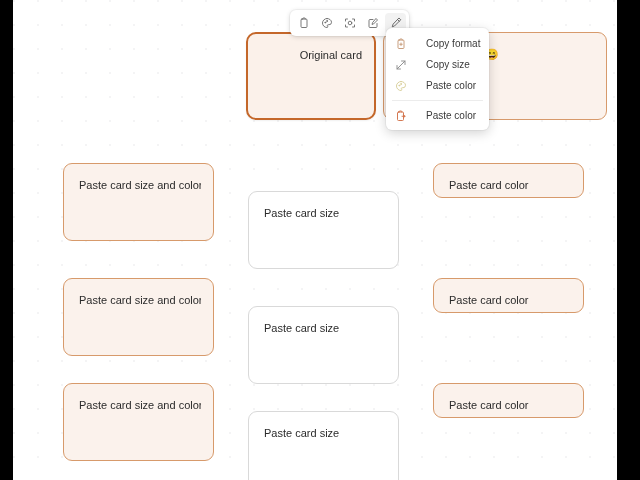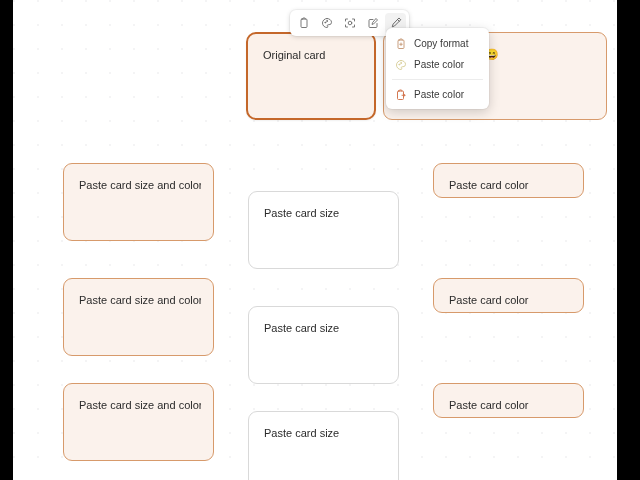--- a/index.html
+++ b/index.html
@@ -105,21 +105,21 @@
     border-radius: 6px;
     box-shadow: 0 3px 12px rgba(0,0,0,.18), 0 0 0 1px rgba(0,0,0,.04);
     padding: 5px 0 4px 0;
     z-index: 30;
   }
   .menu-item {
     display: flex;
     align-items: center;
     height: 21px;
     padding: 0 8px;
-    gap: 7px;
+    gap: 19px;
     cursor: pointer;
   }
   .menu-ico {
     width: 13px; height: 13px;
     display: flex; align-items: center; justify-content: center;
     flex: 0 0 13px;
   }
   .menu-label {
     font-size: 10px;
     color: #3a3a3a;
@@ -132,21 +132,21 @@
     margin: 4px 6px 4px 6px;
   }
 </style>
 </head>
 <body>
 
 <div id="screen">
 
   <div id="board">
 
-    <div class="card selected" style="left:233px; top:32px; width:130px; height:88px;">
+    <div class="card selected" style="left:233px; top:32px; width:130px; height:88px;text-align:right;">
       <div class="card-text">Original card</div>
     </div>
 
     <div class="card tinted" style="left:370px; top:32px; width:224px; height:88px;">
       <div class="card-text">Manual adjusting 😄</div>
     </div>
 
     <div class="card tinted" style="left:50px; top:163px; width:151px; height:78px;">
       <div class="card-text">Paste card size and color</div>
     </div>
@@ -233,20 +233,30 @@
         <span class="menu-ico">
           <svg width="12" height="12" viewBox="0 0 24 24" fill="none" stroke="#c69a78" stroke-width="1.9" stroke-linecap="round" stroke-linejoin="round">
             <rect x="6" y="4" width="12" height="17" rx="2"></rect>
             <path d="M9.5 4.2V3a1 1 0 0 1 1-1h3a1 1 0 0 1 1 1v1.2"></path>
             <path d="M12 10v5M9.5 12.5h5"></path>
           </svg>
         </span>
         <span class="menu-label">Copy format</span>
       </div>
 
+      <div class="menu-item">
+        <span class="menu-ico">
+          <svg width="12" height="12" viewBox="0 0 24 24" fill="none" stroke="#8d8d8d" stroke-width="1.9" stroke-linecap="round" stroke-linejoin="round">
+            <path d="M20 4 4 20"></path>
+            <path d="M13 4h7v7"></path>
+            <path d="M11 20H4v-7"></path>
+          </svg>
+        </span>
+        <span class="menu-label">Copy size</span>
+      </div>
 
       <div class="menu-item">
         <span class="menu-ico">
           <svg width="12" height="12" viewBox="0 0 24 24" fill="none" stroke="#d8cf9a" stroke-width="1.9" stroke-linecap="round" stroke-linejoin="round">
             <path d="M12 3a9 9 0 1 0 0 18c1 0 1.6-.7 1.6-1.5 0-1.2-1-1.6-1-2.6 0-.8.7-1.4 1.5-1.4H16a5 5 0 0 0 5-5c0-4-4-7.5-9-7.5z"></path>
             <circle cx="8.5" cy="11" r="1"></circle>
             <circle cx="12" cy="8" r="1"></circle>
           </svg>
         </span>
         <span class="menu-label">Paste color</span>

